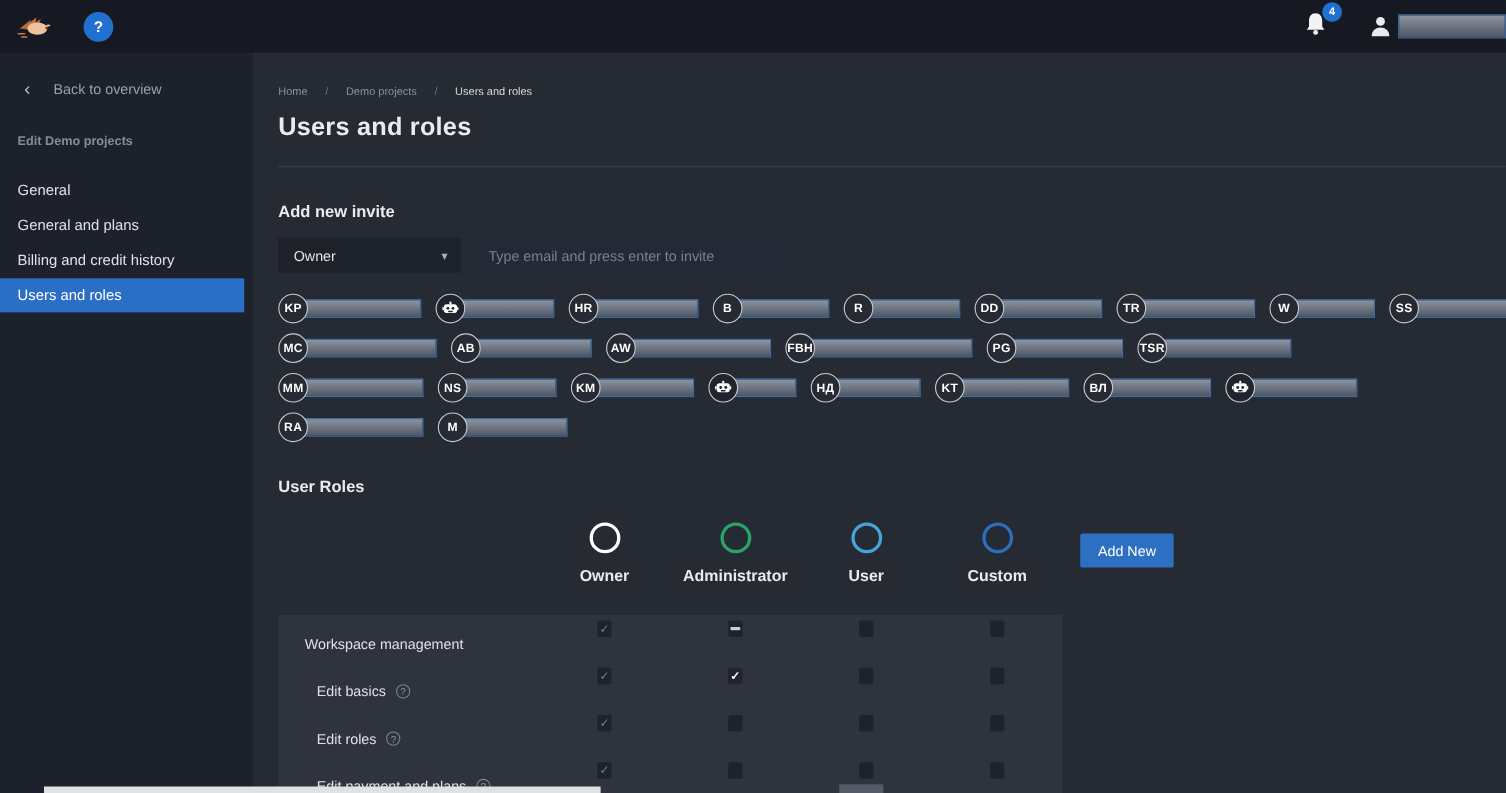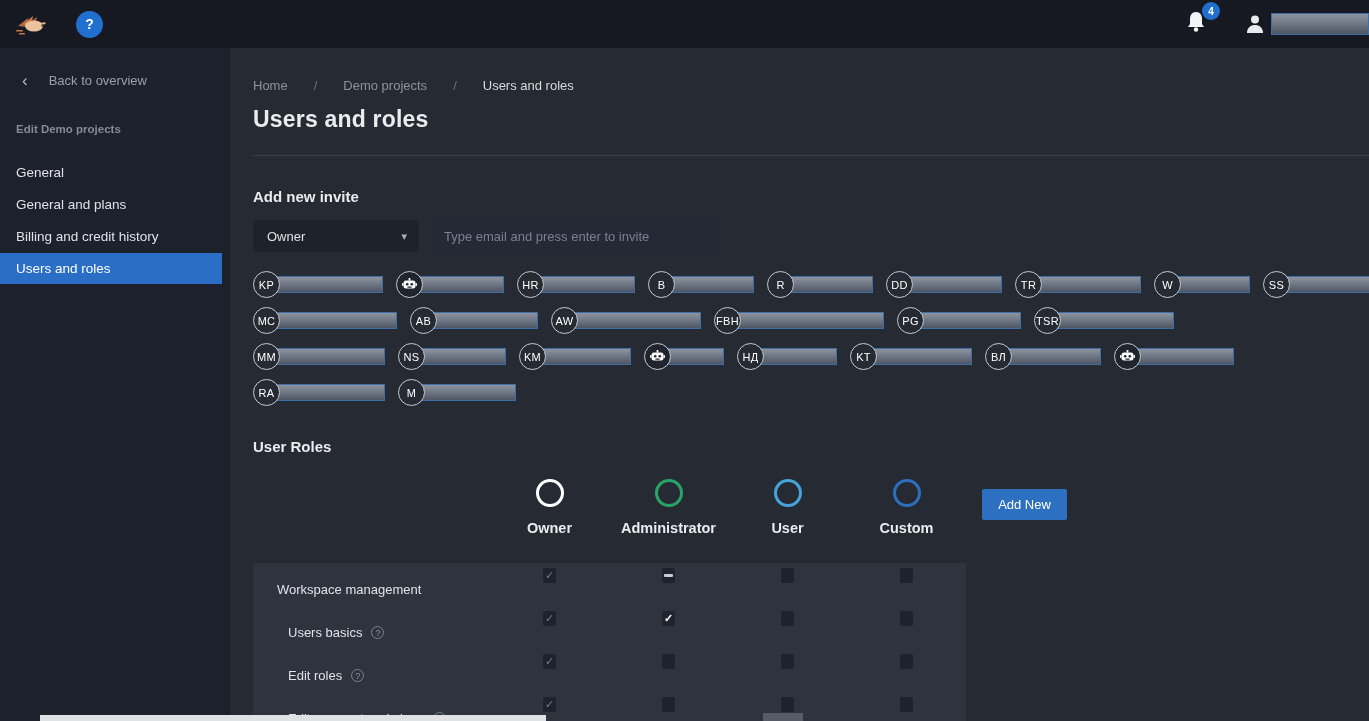--- a/index.html
+++ b/index.html
@@ -44,21 +44,21 @@
   .side-section { padding:34px 0 0 16px; font-size:11.5px; color:#848c99;font-weight:bold; }
   .side-nav { margin-top:22px; }
   .side-item {
     height:31px; display:flex; align-items:center; padding-left:16px;
     font-size:13.5px; color:#dfe2e8; cursor:pointer; margin-bottom:1px;
   }
   .side-item.active { background:#2a6fc5; color:#fff; width:222px; }
 
   
   .main { position:absolute; top:48px; left:230px; width:1139px; height:673px; padding-left:23px; }
-  .breadcrumb { margin-top:30px; font-size:13px; color:#8b93a1; display:flex; gap:26px; }
+  .breadcrumb { margin-top:30px; font-size:10px; color:#8b93a1; display:flex; gap:16px; }
   .breadcrumb .crumb { cursor:pointer; }
   .breadcrumb .sep { color:#6a7280; }
   .breadcrumb .current { color:#d7dbe1; cursor:default; }
   .page-title { margin-top:13px; font-size:23px; font-weight:bold; color:#eaecef; letter-spacing:.2px; }
   .divider { margin-top:22px; border-top:1px solid #3b414c; width:1116px; }
 
   .section-h { margin-top:32px; font-size:15px; font-weight:bold; color:#eaecef; }
 
   .add-controls { margin-top:15px; display:flex; }
   .role-select {
@@ -71,21 +71,21 @@
     color:#dfe2e8; font-size:13px; padding:0 14px; font-family:"Liberation Sans",sans-serif;
   }
   .email-input::placeholder { color:#79818f; opacity:1; }
 
   
   .users-box { margin-top:19px; width:1116px; }
   .user-row { display:flex; gap:13px; margin-bottom:9px; align-items:center; }
   .chip { display:flex; align-items:center; cursor:pointer; }
   .avatar {
     width:27px; height:27px; border-radius:50%; border:1.5px solid #c7ccd4;
-    background:#262a33; color:#fff; font-size:11px; font-weight:normal; letter-spacing:.3px;
+    background:#262a33; color:#fff; font-size:11px; font-weight:bold; letter-spacing:.3px;
     display:flex; align-items:center; justify-content:center; position:relative; z-index:2; flex:none;
   }
   .chip .redacted { margin-left:-5px; z-index:1; }
 
   
   .roles-header { margin-top:24px; display:flex; align-items:flex-start; }
   .roles-spacer { width:237px; flex:none; }
   .role-col { width:119px; flex:none; display:flex; flex-direction:column; align-items:center; }
   .role-circle { width:28px; height:28px; border-radius:50%; border:3px solid #fff; }
   .role-label { margin-top:13px; font-size:14.5px; font-weight:bold; color:#e9ebee; }
@@ -384,21 +384,21 @@
         </div>
         <div class="perm-cell">
           <div class="cb unchecked"></div>
         </div>
         <div class="perm-cell">
           <div class="cb unchecked"></div>
         </div>
       </div>
       <div class="perm-row">
         <div class="perm-label indented">
-          <span>Users basics</span>
+          <span>Edit basics</span>
           <span class="help-icon">?</span>
         </div>
         <div class="perm-cell">
           <div class="cb checked-disabled"></div>
         </div>
         <div class="perm-cell">
           <div class="cb checked"></div>
         </div>
         <div class="perm-cell">
           <div class="cb unchecked"></div>

